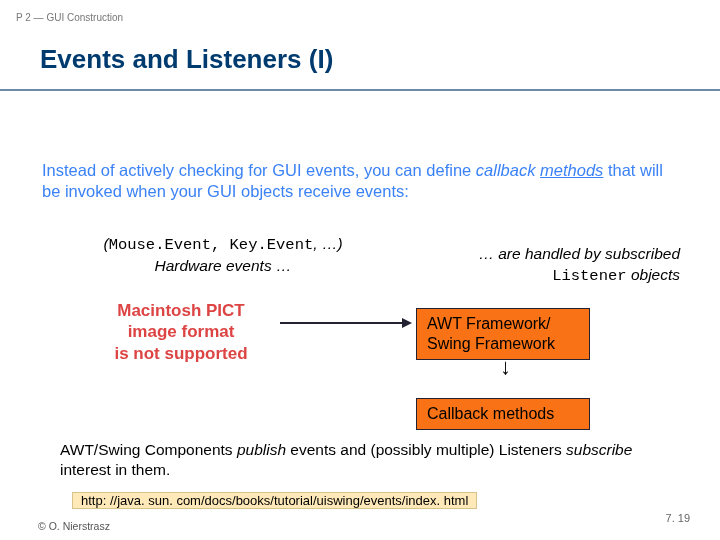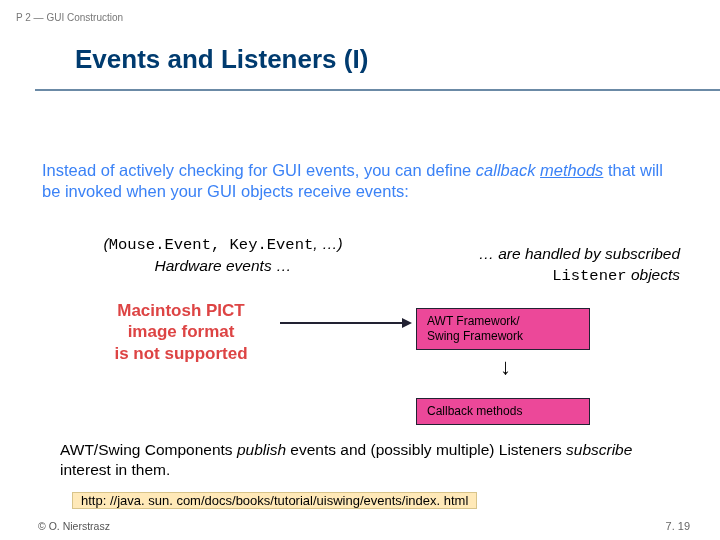--- a/index.html
+++ b/index.html
@@ -1,40 +1,40 @@
 <!DOCTYPE html>
 <html><head>
 <meta charset="utf-8">
 <style>
   * { box-sizing: border-box; margin: 0; padding: 0; }
   html, body { width: 720px; height: 540px; font-family: Arial, Helvetica, sans-serif; background: #fff; }
   .slide { width: 720px; height: 540px; position: relative; }
   .header-line { position: absolute; top: 12px; left: 16px; font-size: 10px; color: #777; }
-  .title-wrap { position: absolute; top: 44px; left: 0; right: 0; padding-left: 35px; }
+  .title-wrap { position: absolute; top: 44px; left: 0; right: 0; }
   .title { font-size: 26px; font-weight: bold; color: #003b6f; margin-left: 40px; margin-bottom: 14px; }
   .rule { height: 2px; background: #6b8aa6; width: 100%; }
   .intro { position: absolute; top: 160px; left: 42px; right: 48px; font-size: 16.5px; color: #3b82f6; line-height: 1.3; }
   .intro .cb { font-style: italic; }
   .intro .underline { text-decoration: underline; }
   .left-col { position: absolute; top: 234px; left: 88px; width: 270px; text-align: center; font-size: 15.5px; font-style: italic; line-height: 1.35; }
   .left-col .mono { font-family: "Courier New", monospace; font-style: normal; }
   .right-col { position: absolute; top: 244px; left: 400px; width: 280px; text-align: right; font-style: italic; font-size: 15.5px; line-height: 1.35; }
   .right-col .mono { font-family: "Courier New", monospace; font-style: normal; }
   .pict { position: absolute; top: 300px; left: 86px; width: 190px; text-align: center; font-weight: bold; color: #d44; font-size: 17px; line-height: 1.25; }
-  .box { position: absolute; border: 1.5px solid #223; background: #ec4899; font-size: 12px; padding: 5px 10px; line-height: 1.25; }
+  .box { position: absolute; border: 1.5px solid #223; background: #f97316; font-size: 16px; padding: 5px 10px; line-height: 1.25; }
   .box1 { top: 308px; left: 416px; width: 174px; }
   .box2 { top: 398px; left: 416px; width: 174px; }
   .arrow-h { position: absolute; top: 322px; left: 280px; width: 130px; height: 2px; background: #223; }
   .arrow-h::after { content: ""; position: absolute; right: -2px; top: -4px; border-left: 10px solid #223; border-top: 5px solid transparent; border-bottom: 5px solid transparent; }
   .arrow-v { position: absolute; top: 354px; left: 500px; font-size: 22px; color: #000; }
   .summary { position: absolute; top: 440px; left: 60px; right: 48px; font-size: 15.5px; line-height: 1.3; }
   .summary .pub { font-style: italic; }
   .url { position: absolute; top: 492px; left: 72px; background: #ffe9b8; border: 1px solid #d8c48a; font-size: 13px; padding: 0 8px; }
   .footer-left { position: absolute; bottom: 8px; left: 38px; font-size: 10.5px; color: #555; }
-  .footer-right { position: absolute; bottom: 8px; right: 30px; font-size: 11px; color: #666; }
+  .footer-right { position: absolute; bottom: 16px; right: 30px; font-size: 11px; color: #666; }
 </style>
 </head>
 <body>
 <div class="slide">
 
 <div class="header-line">P 2 — GUI Construction</div>
 
 <div class="title-wrap">
   <div class="title">Events and Listeners (I)</div>
   <div class="rule"></div>

